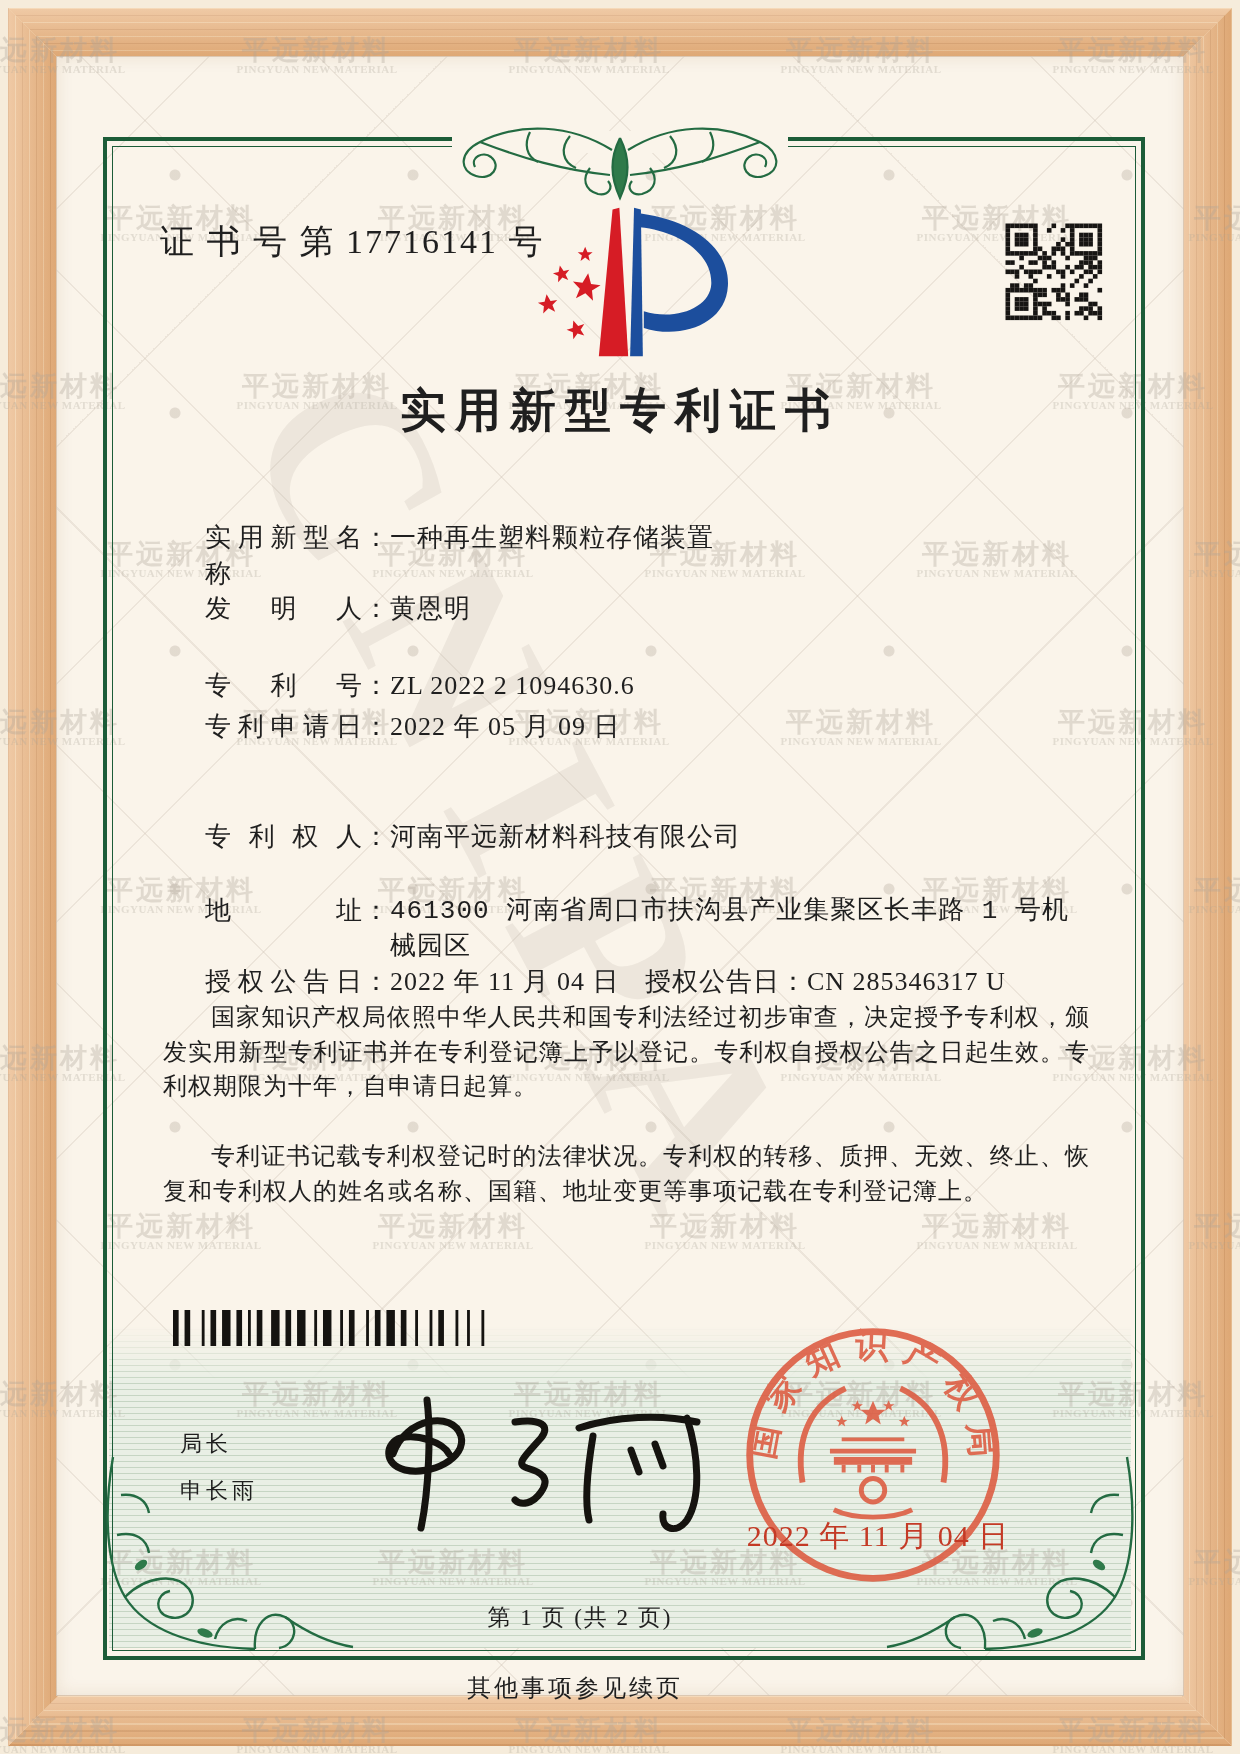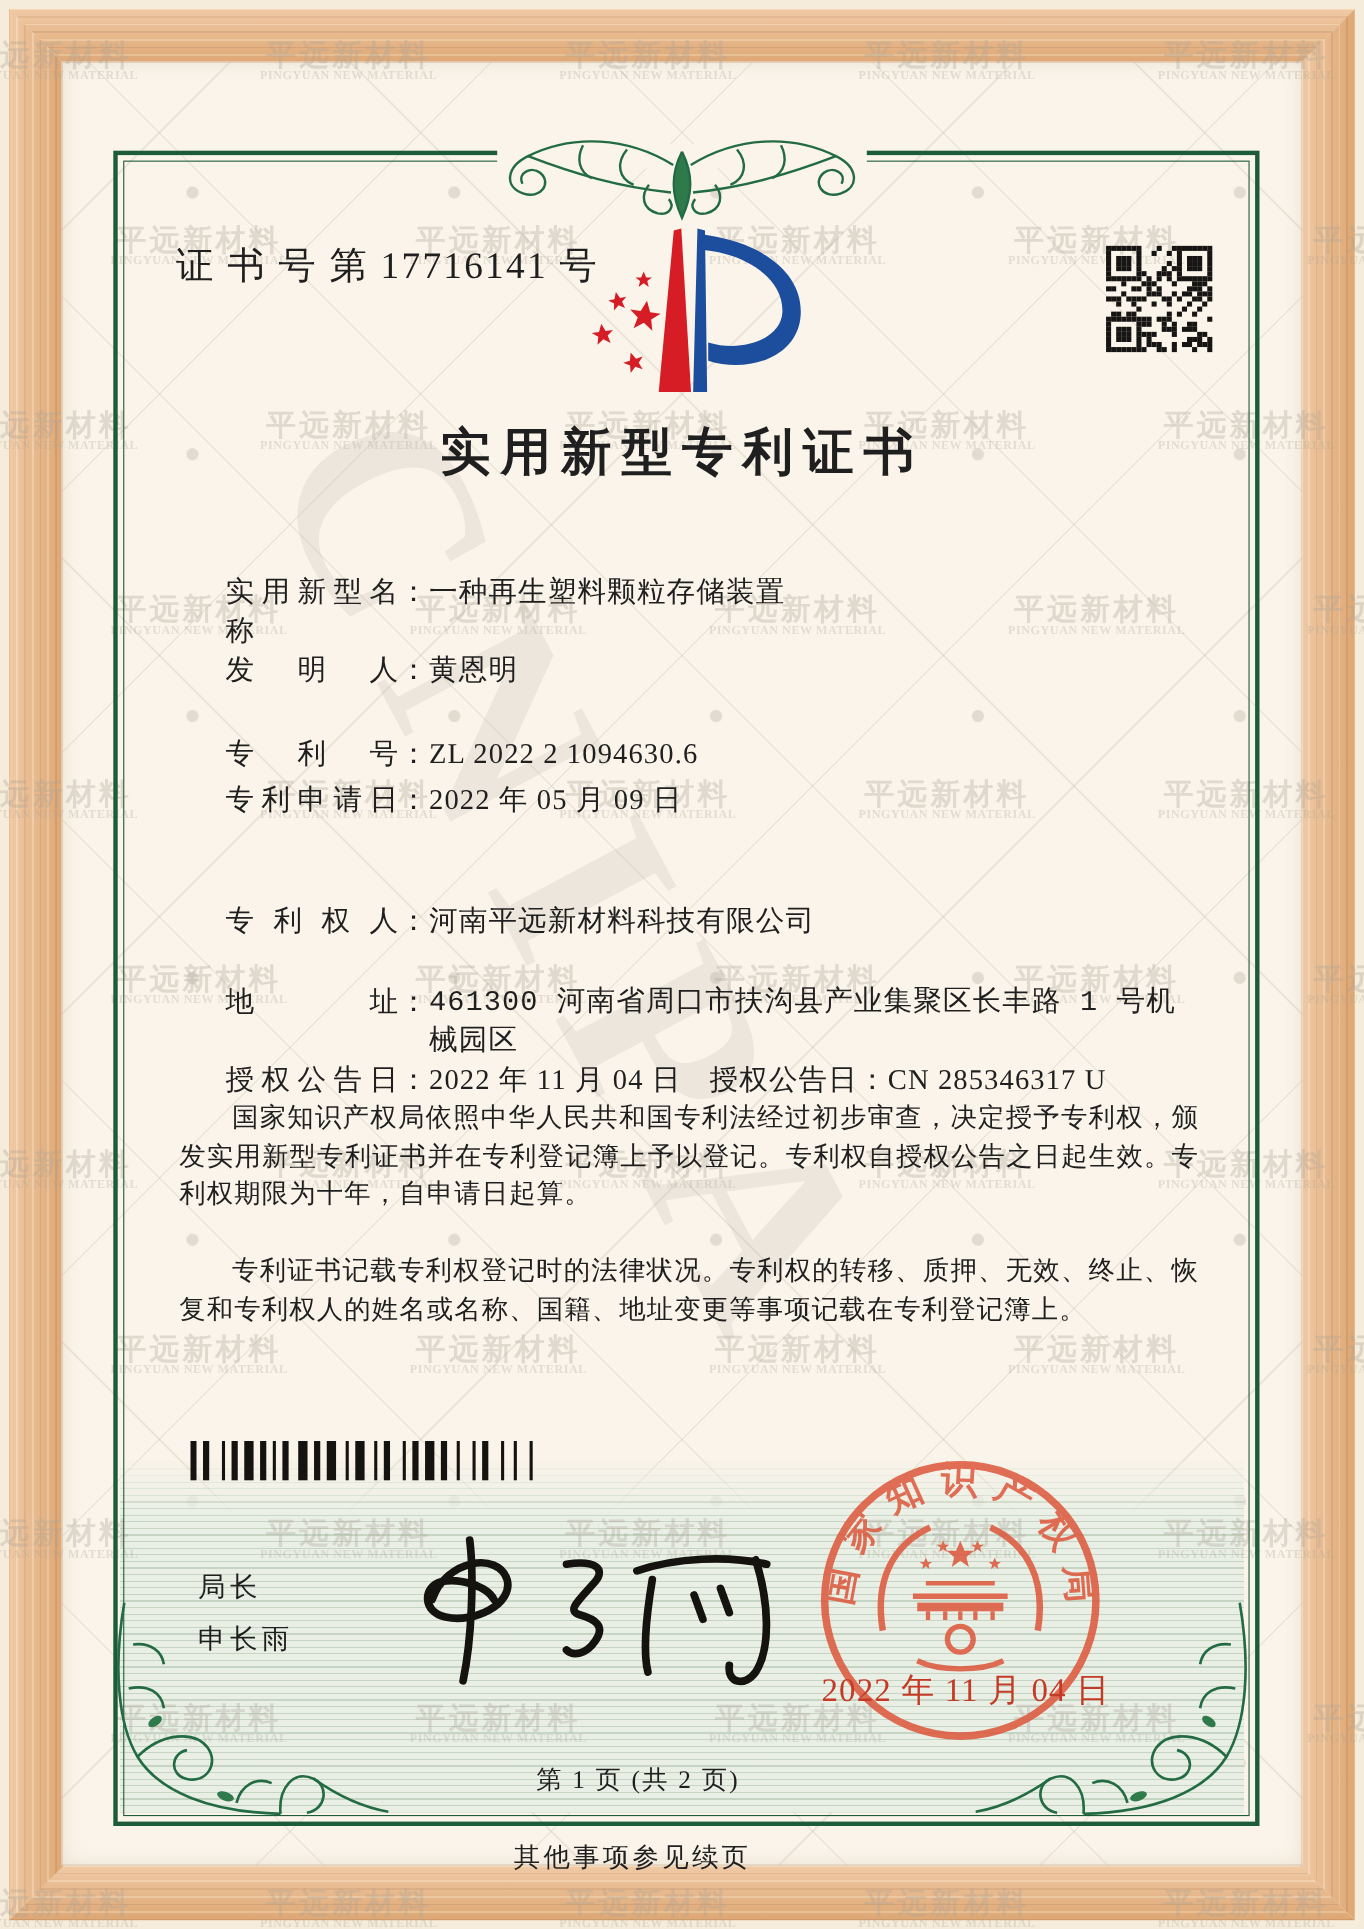--- a/index.html
+++ b/index.html
@@ -58,21 +58,21 @@
   #cert-no{left:160px;top:219px;font-size:34px;letter-spacing:2px;}
   #title{left:160px;top:380px;width:920px;text-align:center;font-size:46px;
       font-weight:bold;letter-spacing:9px;}
   .row{position:absolute;left:167px;font-size:26px;line-height:36px;letter-spacing:1px;}
   .lbl{display:inline-block;width:158px;text-align:justify;text-align-last:justify;vertical-align:top;margin-left:38px;}
   .val{display:inline-block;vertical-align:top;}
   #row-addr .val{width:690px;font-family:Liberation Mono, monospace;}
   #grant-no-pair{position:absolute;left:478px;top:0;white-space:nowrap;}
   .para{position:absolute;left:163px;width:927px;font-size:24px;line-height:34.5px;
       letter-spacing:1px;text-indent:2em;text-align:justify;}
-  #signer{left:180px;top:1420px;font-size:25px;line-height:47px;letter-spacing:4px;
+  #signer{left:180px;top:1420px;font-size:22px;line-height:47px;letter-spacing:4px;
       font-family:"Liberation Sans","DejaVu Sans",sans-serif;}
   #seal-date{left:744px;top:1516px;width:268px;text-align:center;font-size:30px;
       color:#c43a26;letter-spacing:1px;}
   #page-footer{left:400px;top:1602px;width:360px;text-align:center;font-size:23px;letter-spacing:2px;}
   #bottom-note{left:390px;top:1672px;width:370px;text-align:center;font-size:24px;letter-spacing:3px;}
 </style>
 </head>
 <body>
 
 <div id="page">

